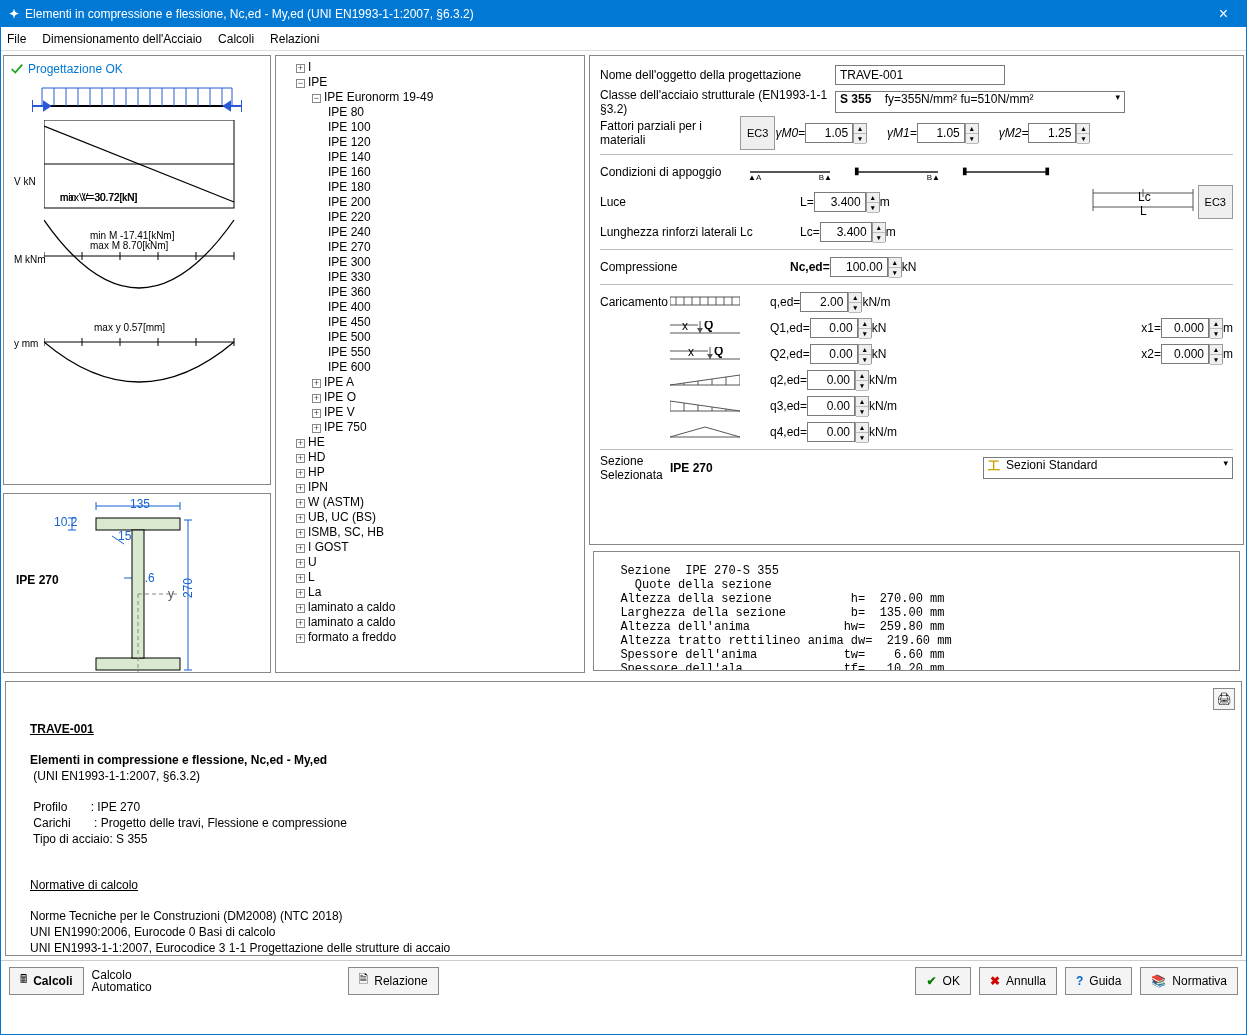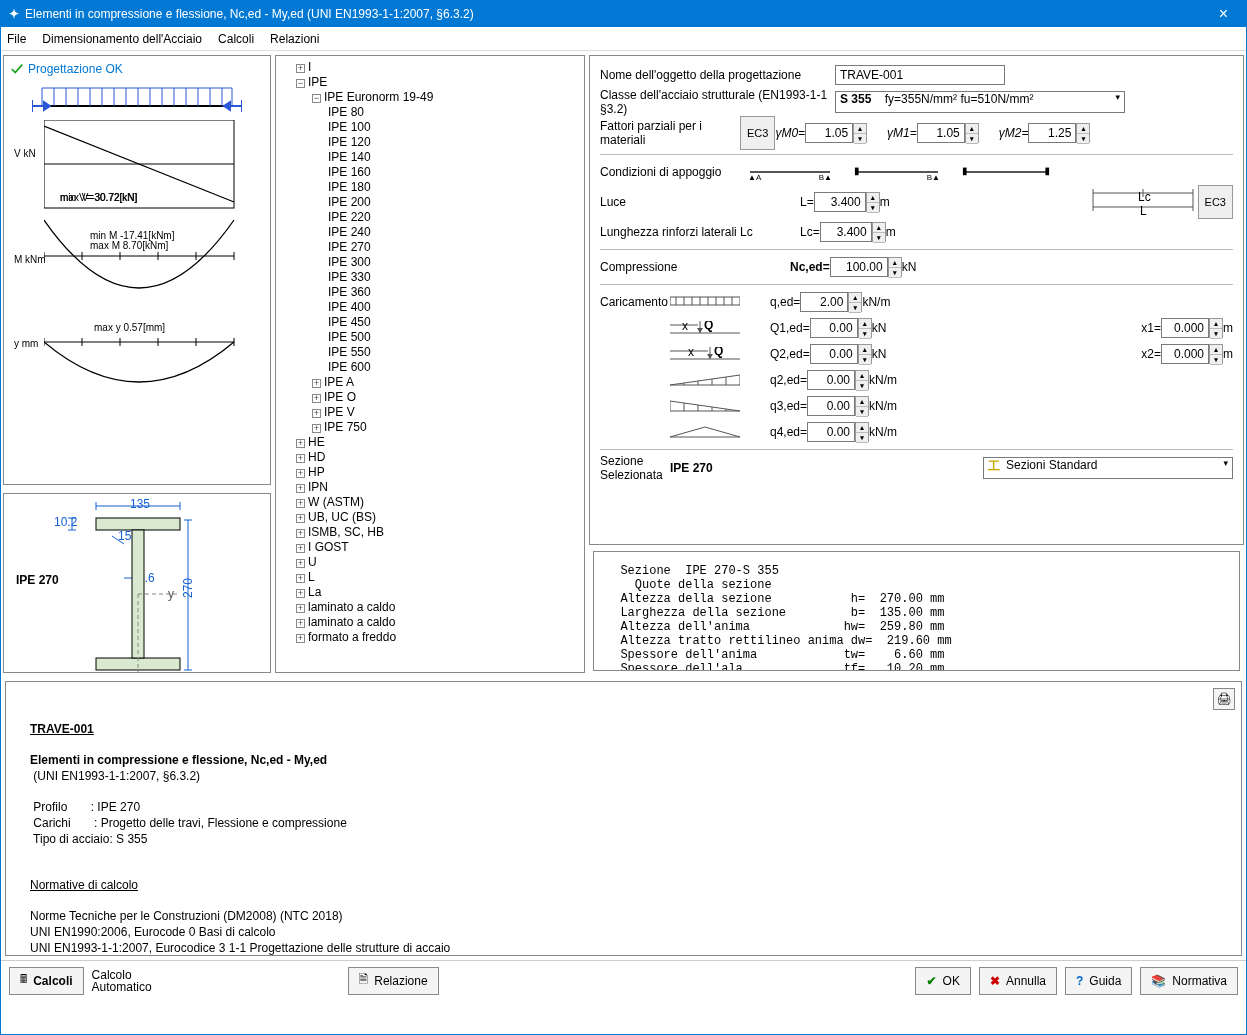--- a/index.html
+++ b/index.html
@@ -105,21 +105,21 @@
             <line x1="0" y1="24" x2="18" y2="24"></line>
             <line x1="0" y1="18" x2="0" y2="30"></line>
             <polygon points="18,24 12,20 12,28" fill="#2957d8"></polygon>
         <line x1="192" y1="24" x2="210" y2="24"></line>
             <line x1="210" y1="18" x2="210" y2="30"></line>
             <polygon points="192,24 198,20 198,28" fill="#2957d8"></polygon>
           </g>
       </svg>
 
       <div style="position:relative; height:90px; margin:6px 10px;">
-        <span class="diag-label" style="left:-4px; top:28px;">V kN</span>
+        <span class="diag-label" style="left:-4px; top:56px;">V kN</span>
         <svg width="200" height="90" style="margin-left:26px;">
           <rect x="0" y="0" width="190" height="88" fill="none" stroke="#000"></rect>
           <line x1="0" y1="44" x2="190" y2="44" stroke="#000"></line>
           <line x1="0" y1="6" x2="190" y2="82" stroke="#000" stroke-width="1.2"></line>
         </svg>
         <span class="diag-label" style="left:42px; top:72px;">min V=-30.72[kN]</span>
         <span class="diag-label" style="left:42px; top:72px;">max V=30.72[kN]</span>
       </div>
 
       <div style="position:relative; height:100px; margin:6px 10px;">

